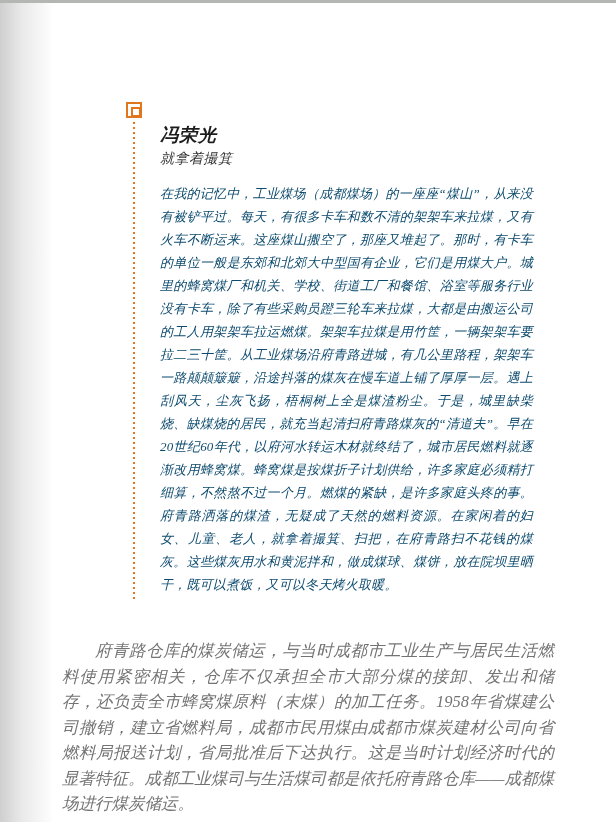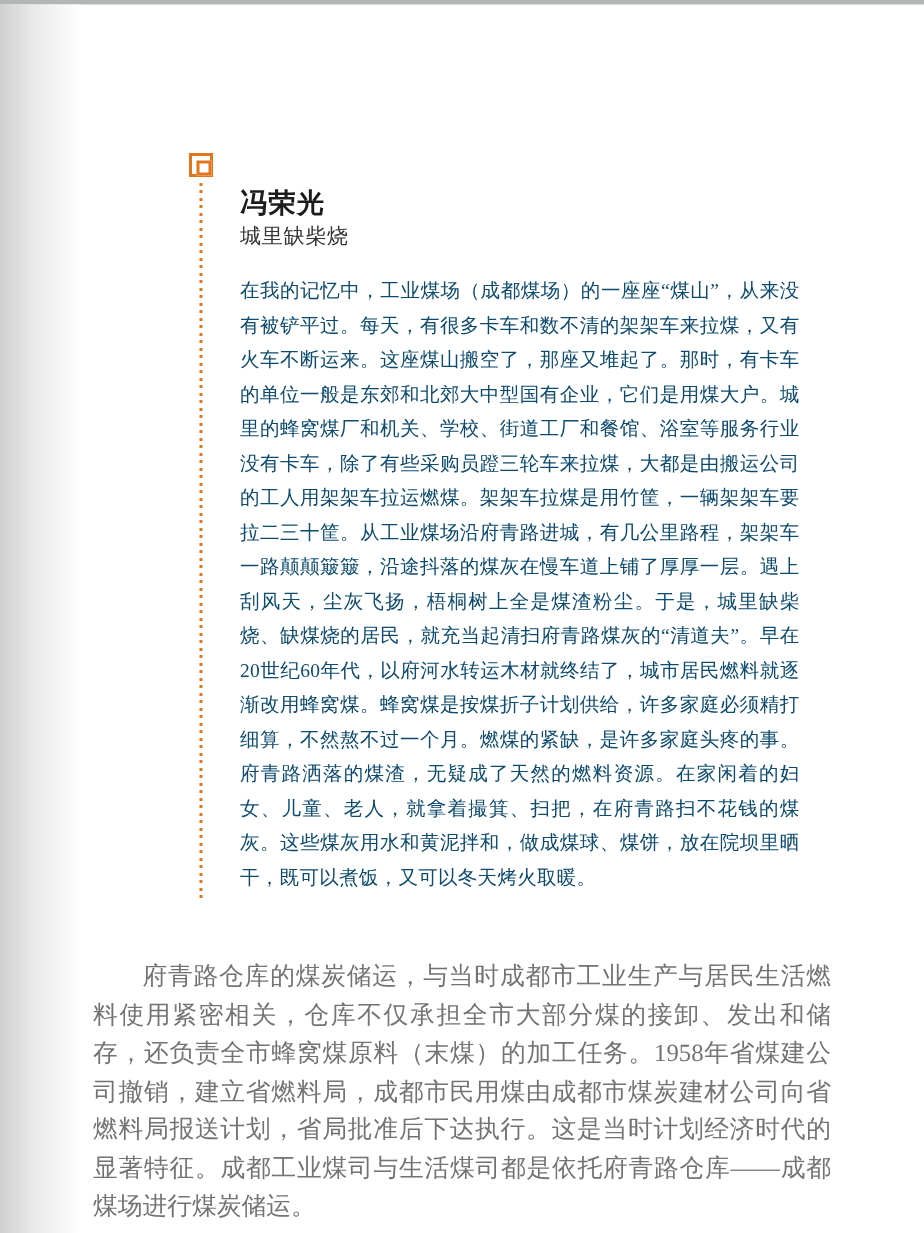--- a/index.html
+++ b/index.html
@@ -7,20 +7,21 @@
     padding: 0;
     background: #ffffff;
   }
   .page {
     position: relative;
     width: 616px;
     height: 822px;
     background: #ffffff;
     overflow: hidden;
     font-family: "Liberation Serif", "DejaVu Serif", serif;
+    font-style: italic;
   }
   .top-edge {
     position: absolute;
     top: 0; left: 0;
     width: 616px; height: 3px;
     background: #b2b7b4;
   }
   .spine-shadow {
     position: absolute;
     top: 3px; left: 0;
@@ -104,19 +105,19 @@
   <div class="spine-shadow"></div>
 
   <div class="section-marker">
     <span class="inner"></span>
   </div>
 
   <div class="dotted-line"></div>
 
   <h1 class="author-name">冯荣光</h1>
 
-  <p class="author-desc">城里缺柴烧</p>
+  <p class="author-desc">就拿着撮箕</p>
 
   <blockquote class="quote-text">在我的记忆中，工业煤场（成都煤场）的一座座“煤山”，从来没有被铲平过。每天，有很多卡车和数不清的架架车来拉煤，又有火车不断运来。这座煤山搬空了，那座又堆起了。那时，有卡车的单位一般是东郊和北郊大中型国有企业，它们是用煤大户。城里的蜂窝煤厂和机关、学校、街道工厂和餐馆、浴室等服务行业没有卡车，除了有些采购员蹬三轮车来拉煤，大都是由搬运公司的工人用架架车拉运燃煤。架架车拉煤是用竹筐，一辆架架车要拉二三十筐。从工业煤场沿府青路进城，有几公里路程，架架车一路颠颠簸簸，沿途抖落的煤灰在慢车道上铺了厚厚一层。遇上刮风天，尘灰飞扬，梧桐树上全是煤渣粉尘。于是，城里缺柴烧、缺煤烧的居民，就充当起清扫府青路煤灰的“清道夫”。早在20世纪60年代，以府河水转运木材就终结了，城市居民燃料就逐渐改用蜂窝煤。蜂窝煤是按煤折子计划供给，许多家庭必须精打细算，不然熬不过一个月。燃煤的紧缺，是许多家庭头疼的事。府青路洒落的煤渣，无疑成了天然的燃料资源。在家闲着的妇女、儿童、老人，就拿着撮箕、扫把，在府青路扫不花钱的煤灰。这些煤灰用水和黄泥拌和，做成煤球、煤饼，放在院坝里晒干，既可以煮饭，又可以冬天烤火取暖。</blockquote>
 
   <p class="body-text">府青路仓库的煤炭储运，与当时成都市工业生产与居民生活燃料使用紧密相关，仓库不仅承担全市大部分煤的接卸、发出和储存，还负责全市蜂窝煤原料（末煤）的加工任务。1958年省煤建公司撤销，建立省燃料局，成都市民用煤由成都市煤炭建材公司向省燃料局报送计划，省局批准后下达执行。这是当时计划经济时代的显著特征。成都工业煤司与生活煤司都是依托府青路仓库——成都煤场进行煤炭储运。</p>
 
 </div>
 
 </body></html>

